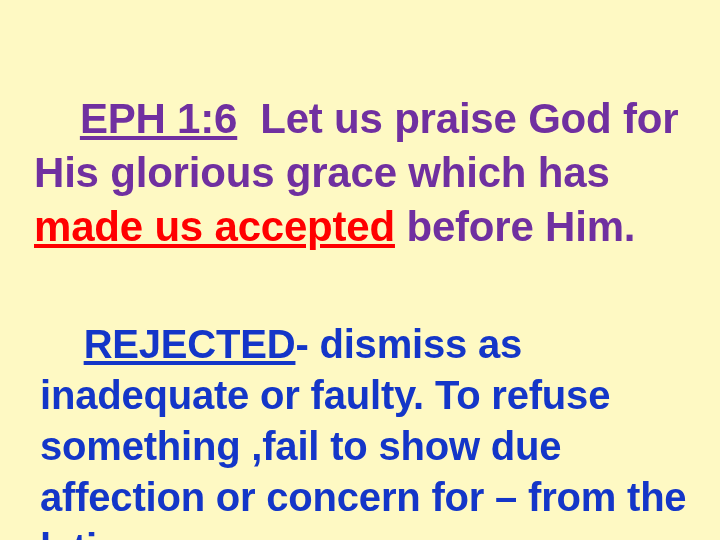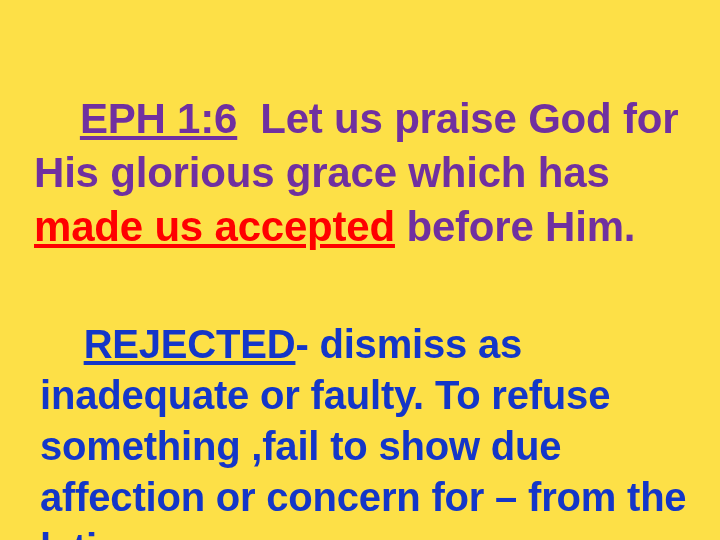--- a/index.html
+++ b/index.html
@@ -60,21 +60,21 @@
   .red {
     color: #FF0000;
   }
   .nowrapseg {
     white-space: pre;
   }
 </style>
 </head>
 <body>
 
-<div id="slide" style="background: #fde047;">
+<div id="slide" style="background: #fef9c3;">
 
   <div class="textblock" id="scripture-block" style="color: rgb(112, 48, 160);">
     <span class="u nowrapseg">EPH 1:6</span><span class="nowrapseg">  </span><span>Let us praise God for His glorious grace which has </span><span class="u red" style="color: rgb(255, 0, 0);">made us accepted</span><span> before Him.</span>
   </div>
 
   <div class="textblock" id="definition-block" style="color: rgb(20, 54, 200);">
     <span class="u">REJECTED</span><span>- dismiss as inadequate or faulty. To refuse something ,fail to show due affection or concern for – from the latin -</span>
   </div>
 
 </div>

